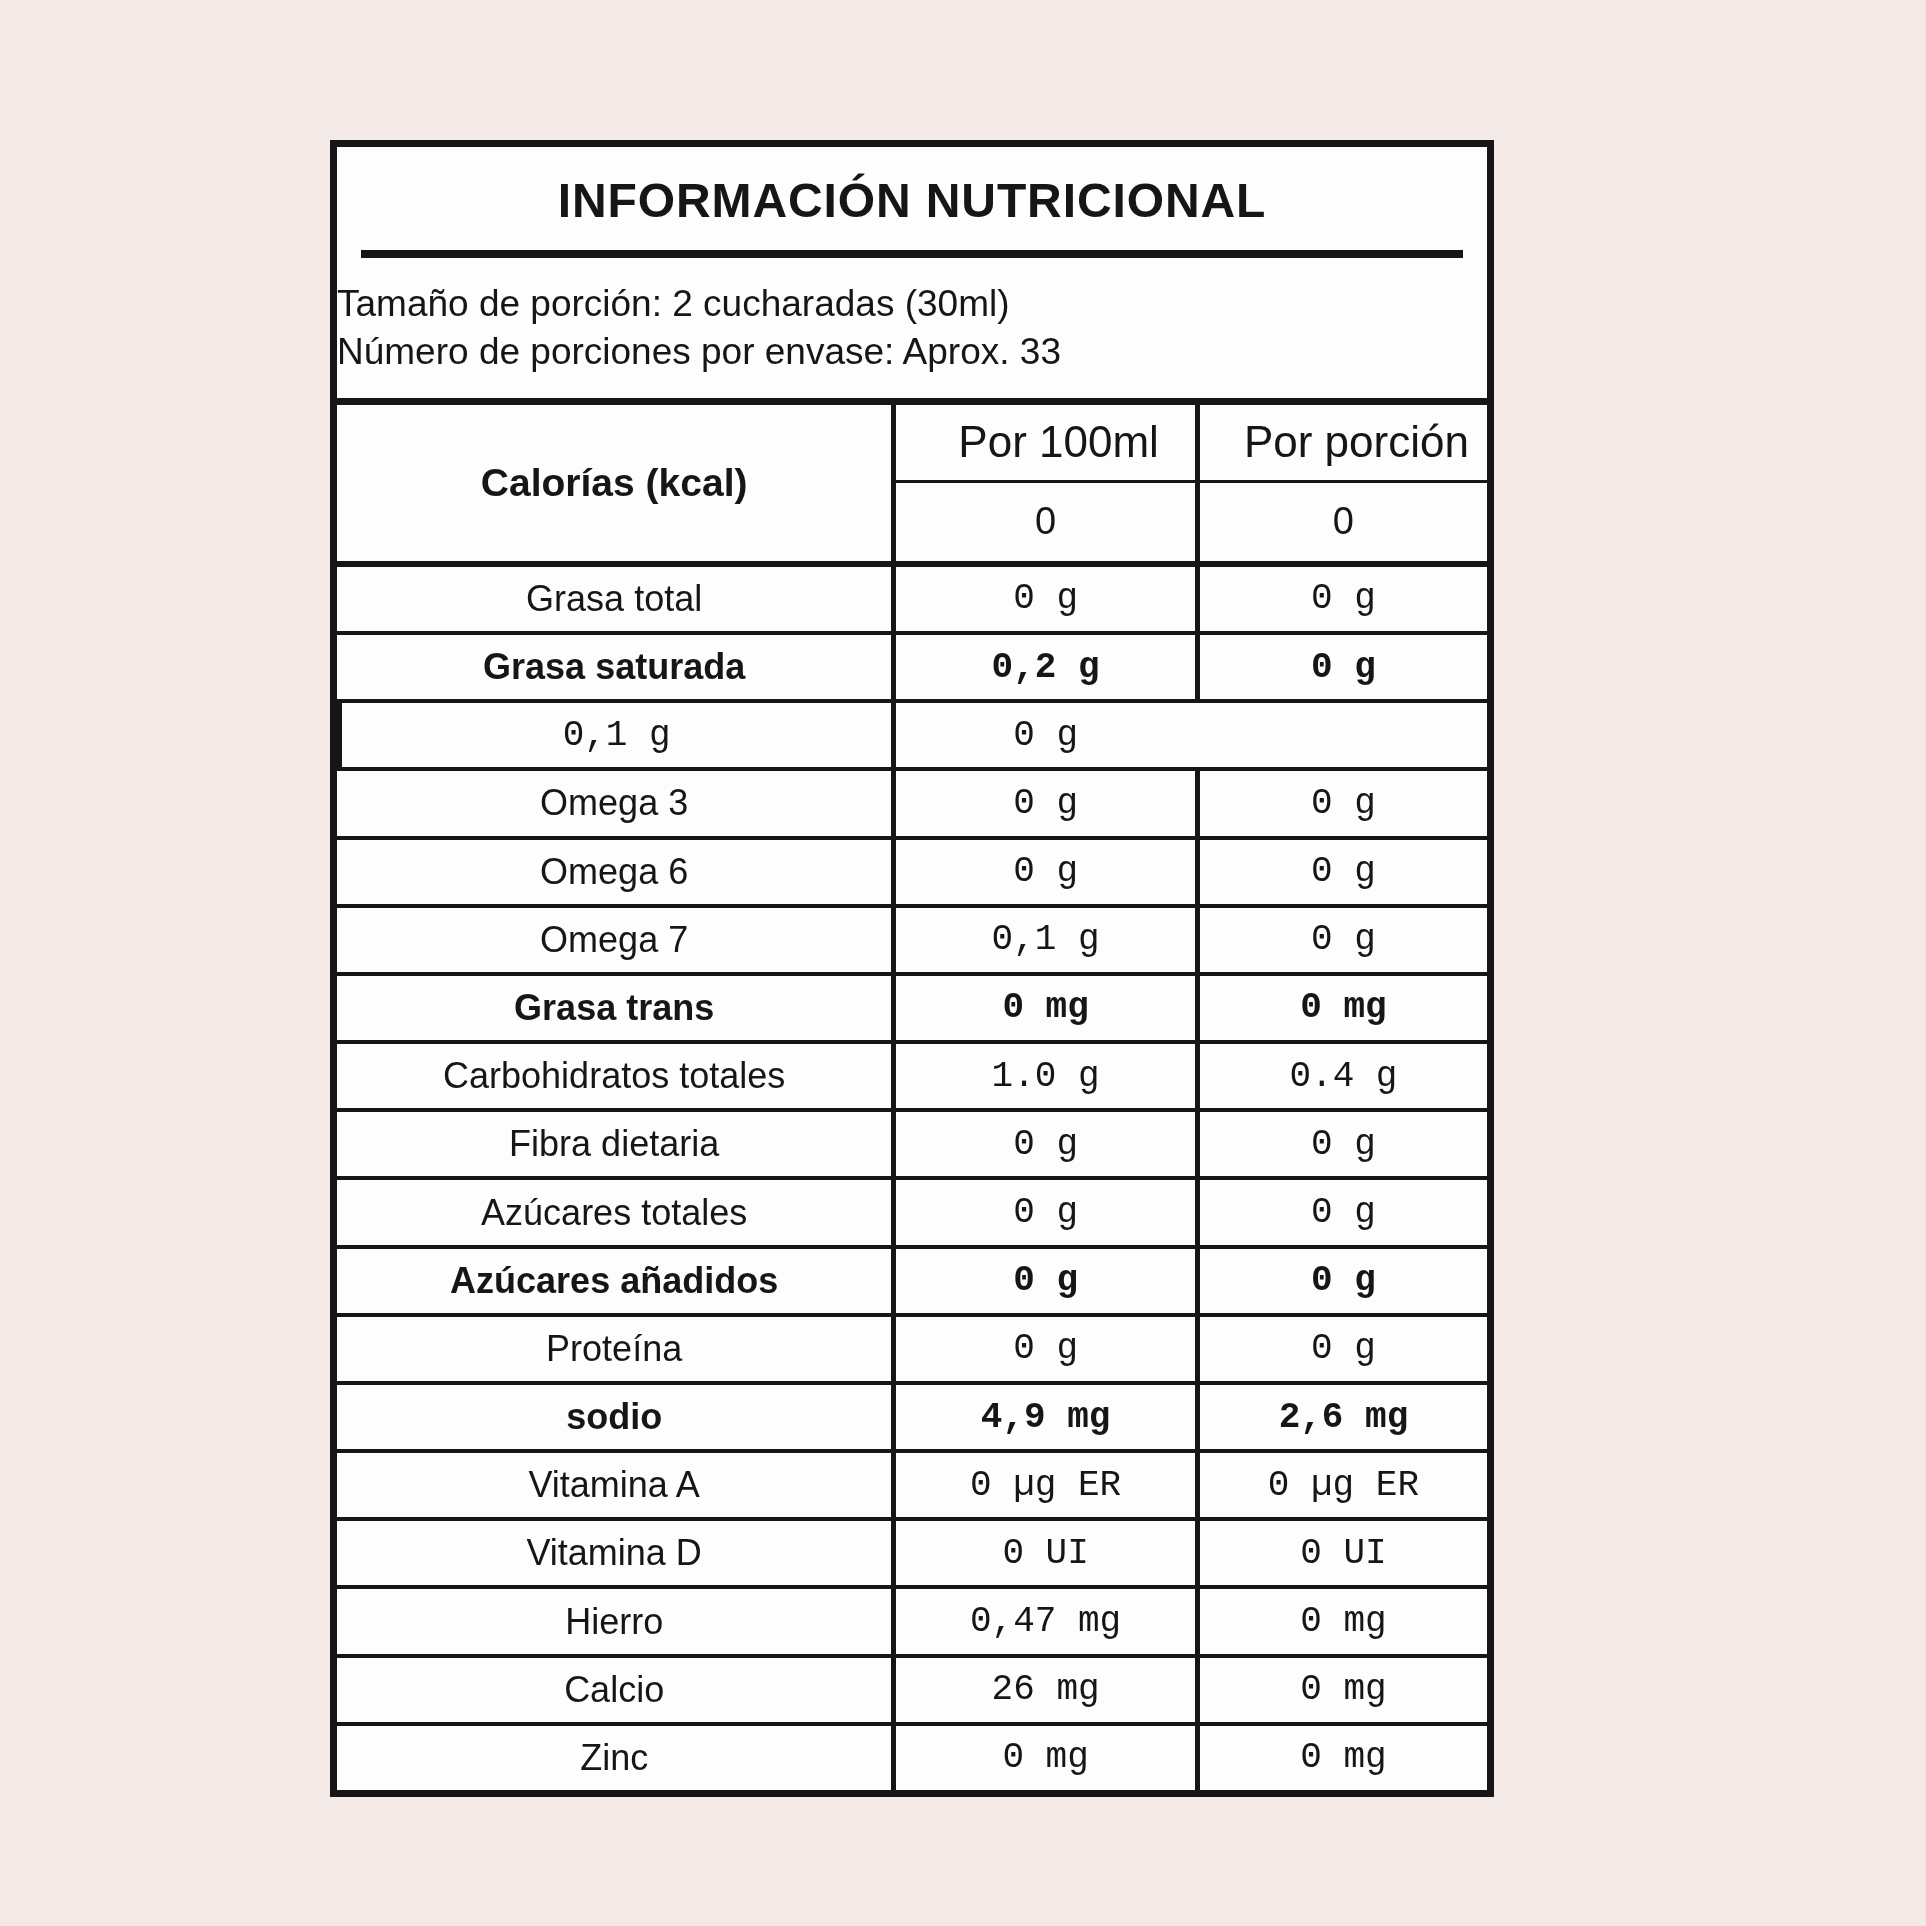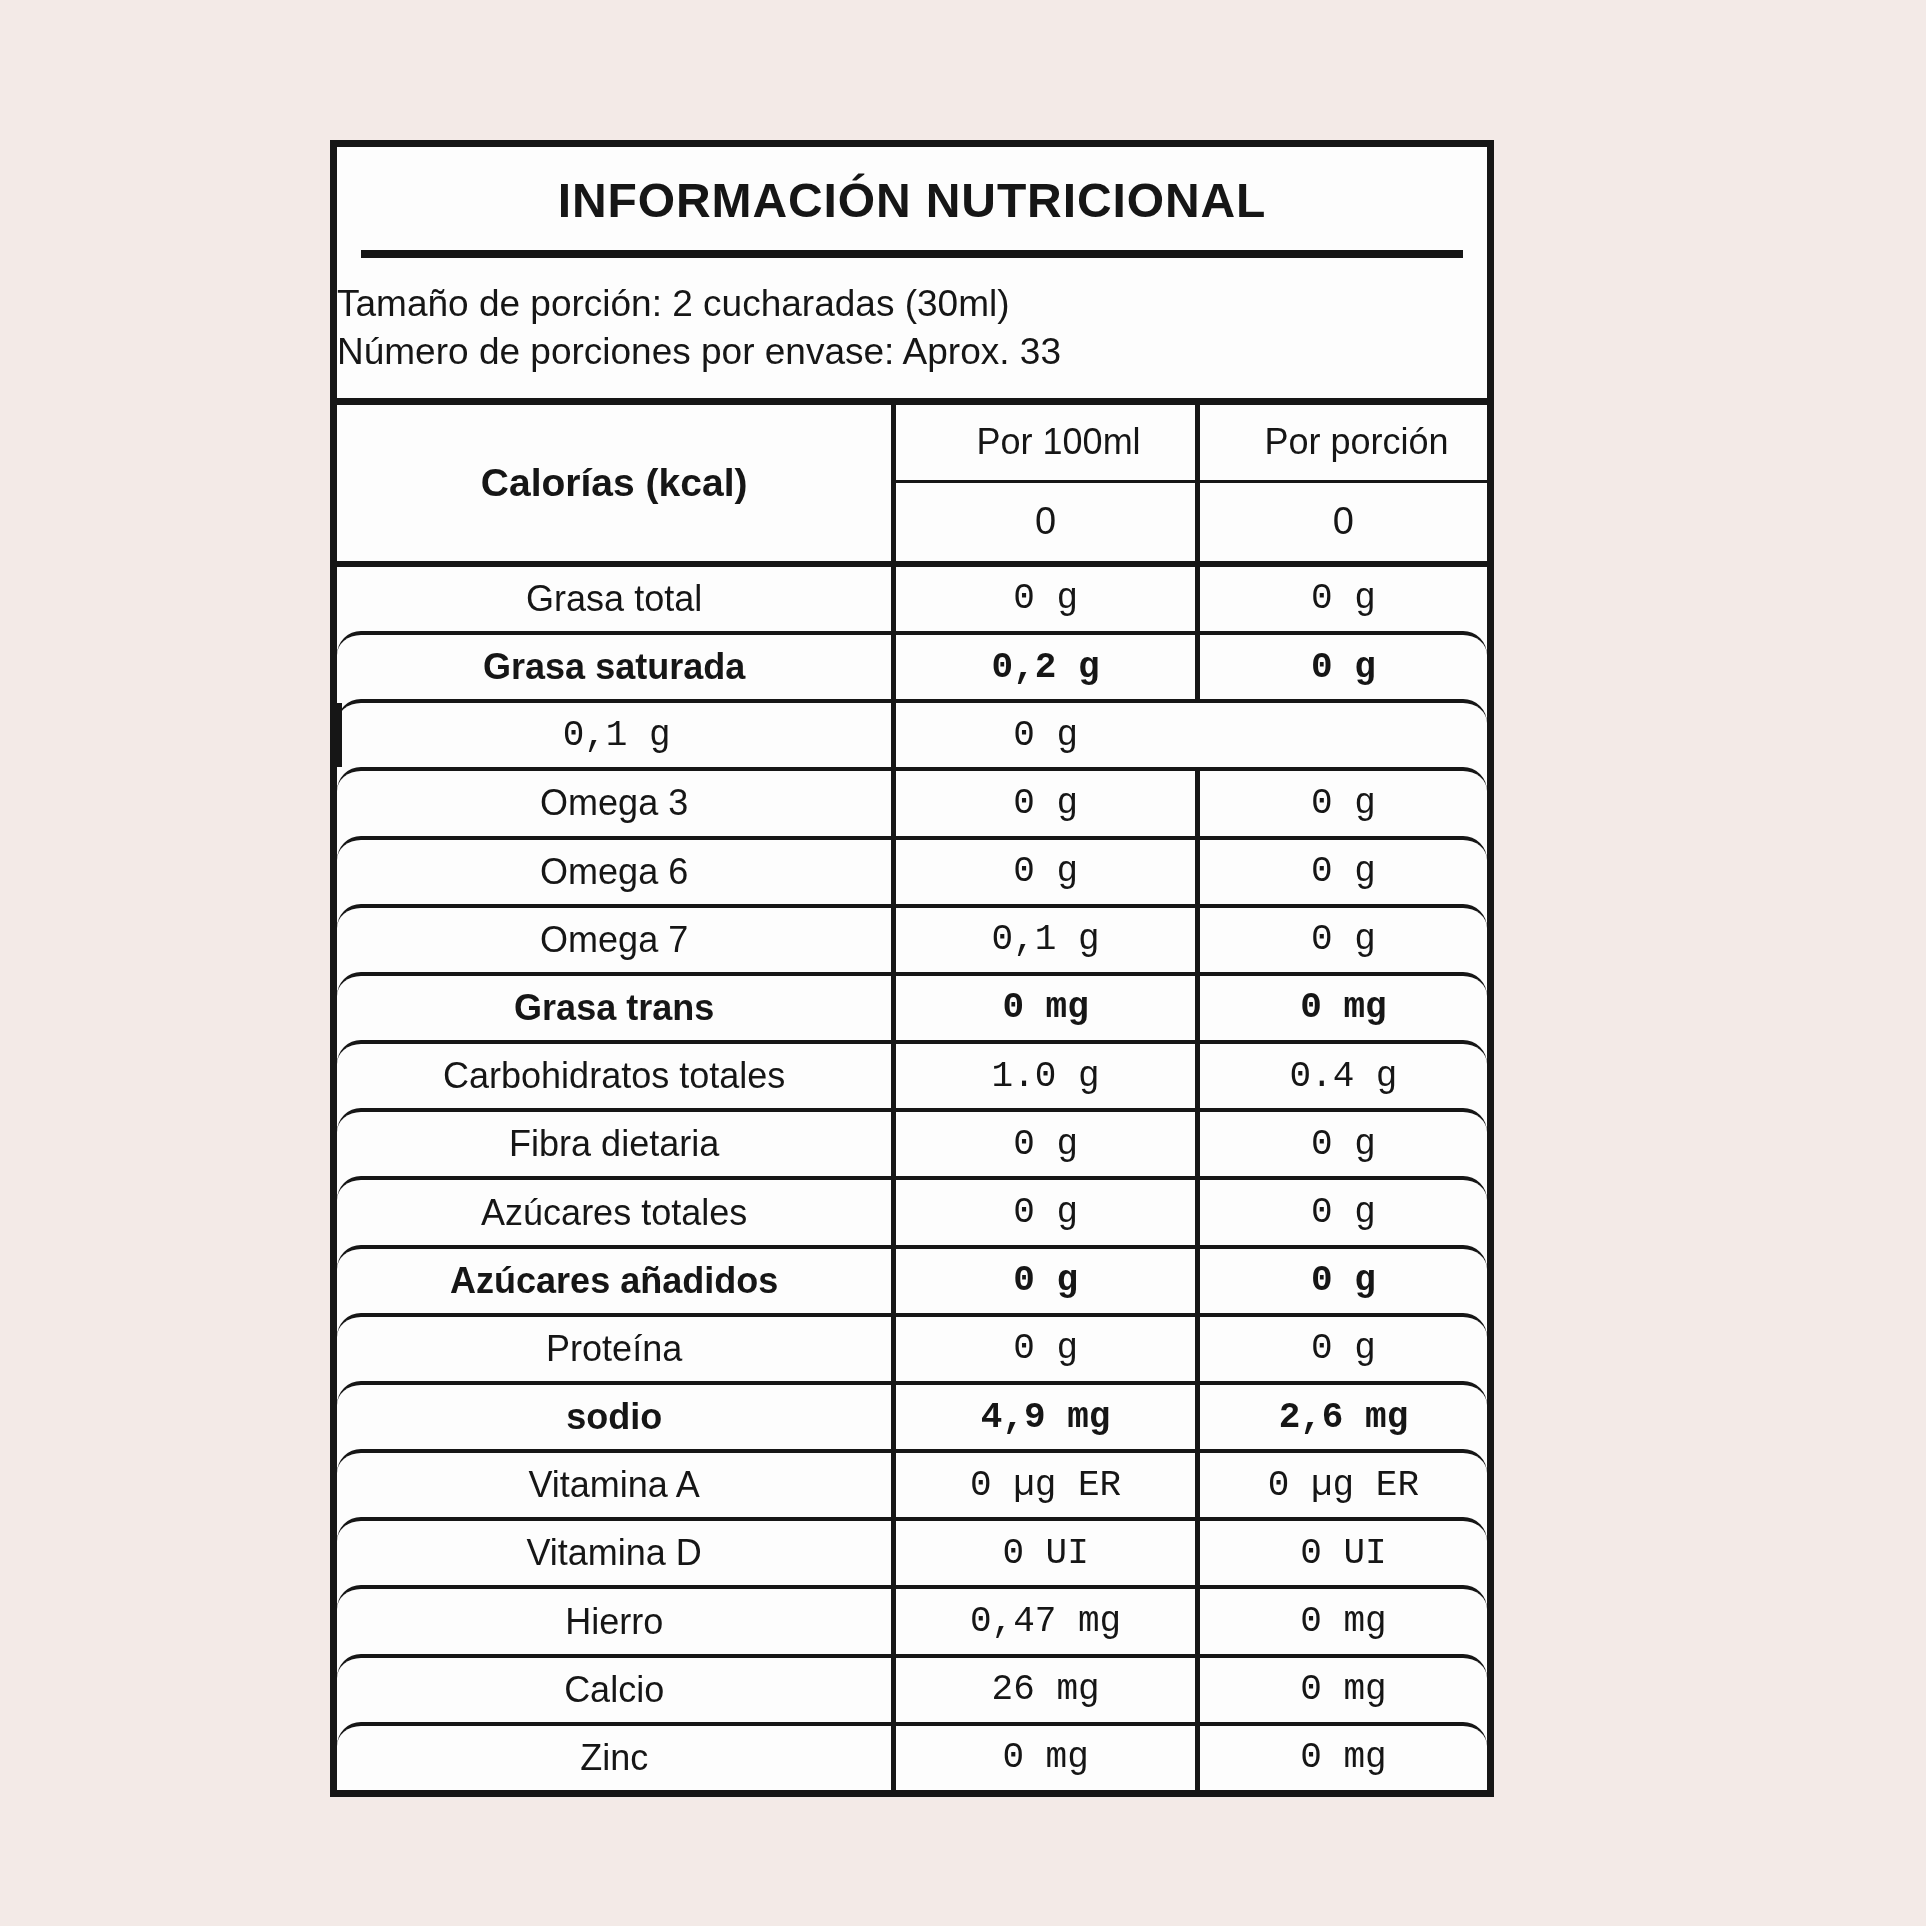--- a/index.html
+++ b/index.html
@@ -69,40 +69,39 @@
     justify-content: center;
     font-weight: bold;
     font-size: 39px;
   }
   .col-head {
     border-left: 5.1px solid #161616;
     border-bottom: 3.4px solid #161616;
     display: flex;
     align-items: center;
     justify-content: center;
-    font-size: 36px;
+    font-size: 44px;
     padding-left: 26px;
   }
   .cal-value {
     border-left: 5.1px solid #161616;
     display: flex;
     align-items: center;
     justify-content: center;
     font-size: 38px;
   }
   #rows-container {
     flex: 1;
     display: flex;
     flex-direction: column;
   }
   .row {
     flex: 1;
     display: grid;
     grid-template-columns: 48.2% 26.4% 25.4%;
-    border-radius: 24px;
   }
   .row + .row {
     border-top: 4.3px solid #161616;
   }
   .cell {
     display: flex;
     align-items: center;
     justify-content: center;
     font-size: 36px;
     padding: 1.7px 6.8px;

